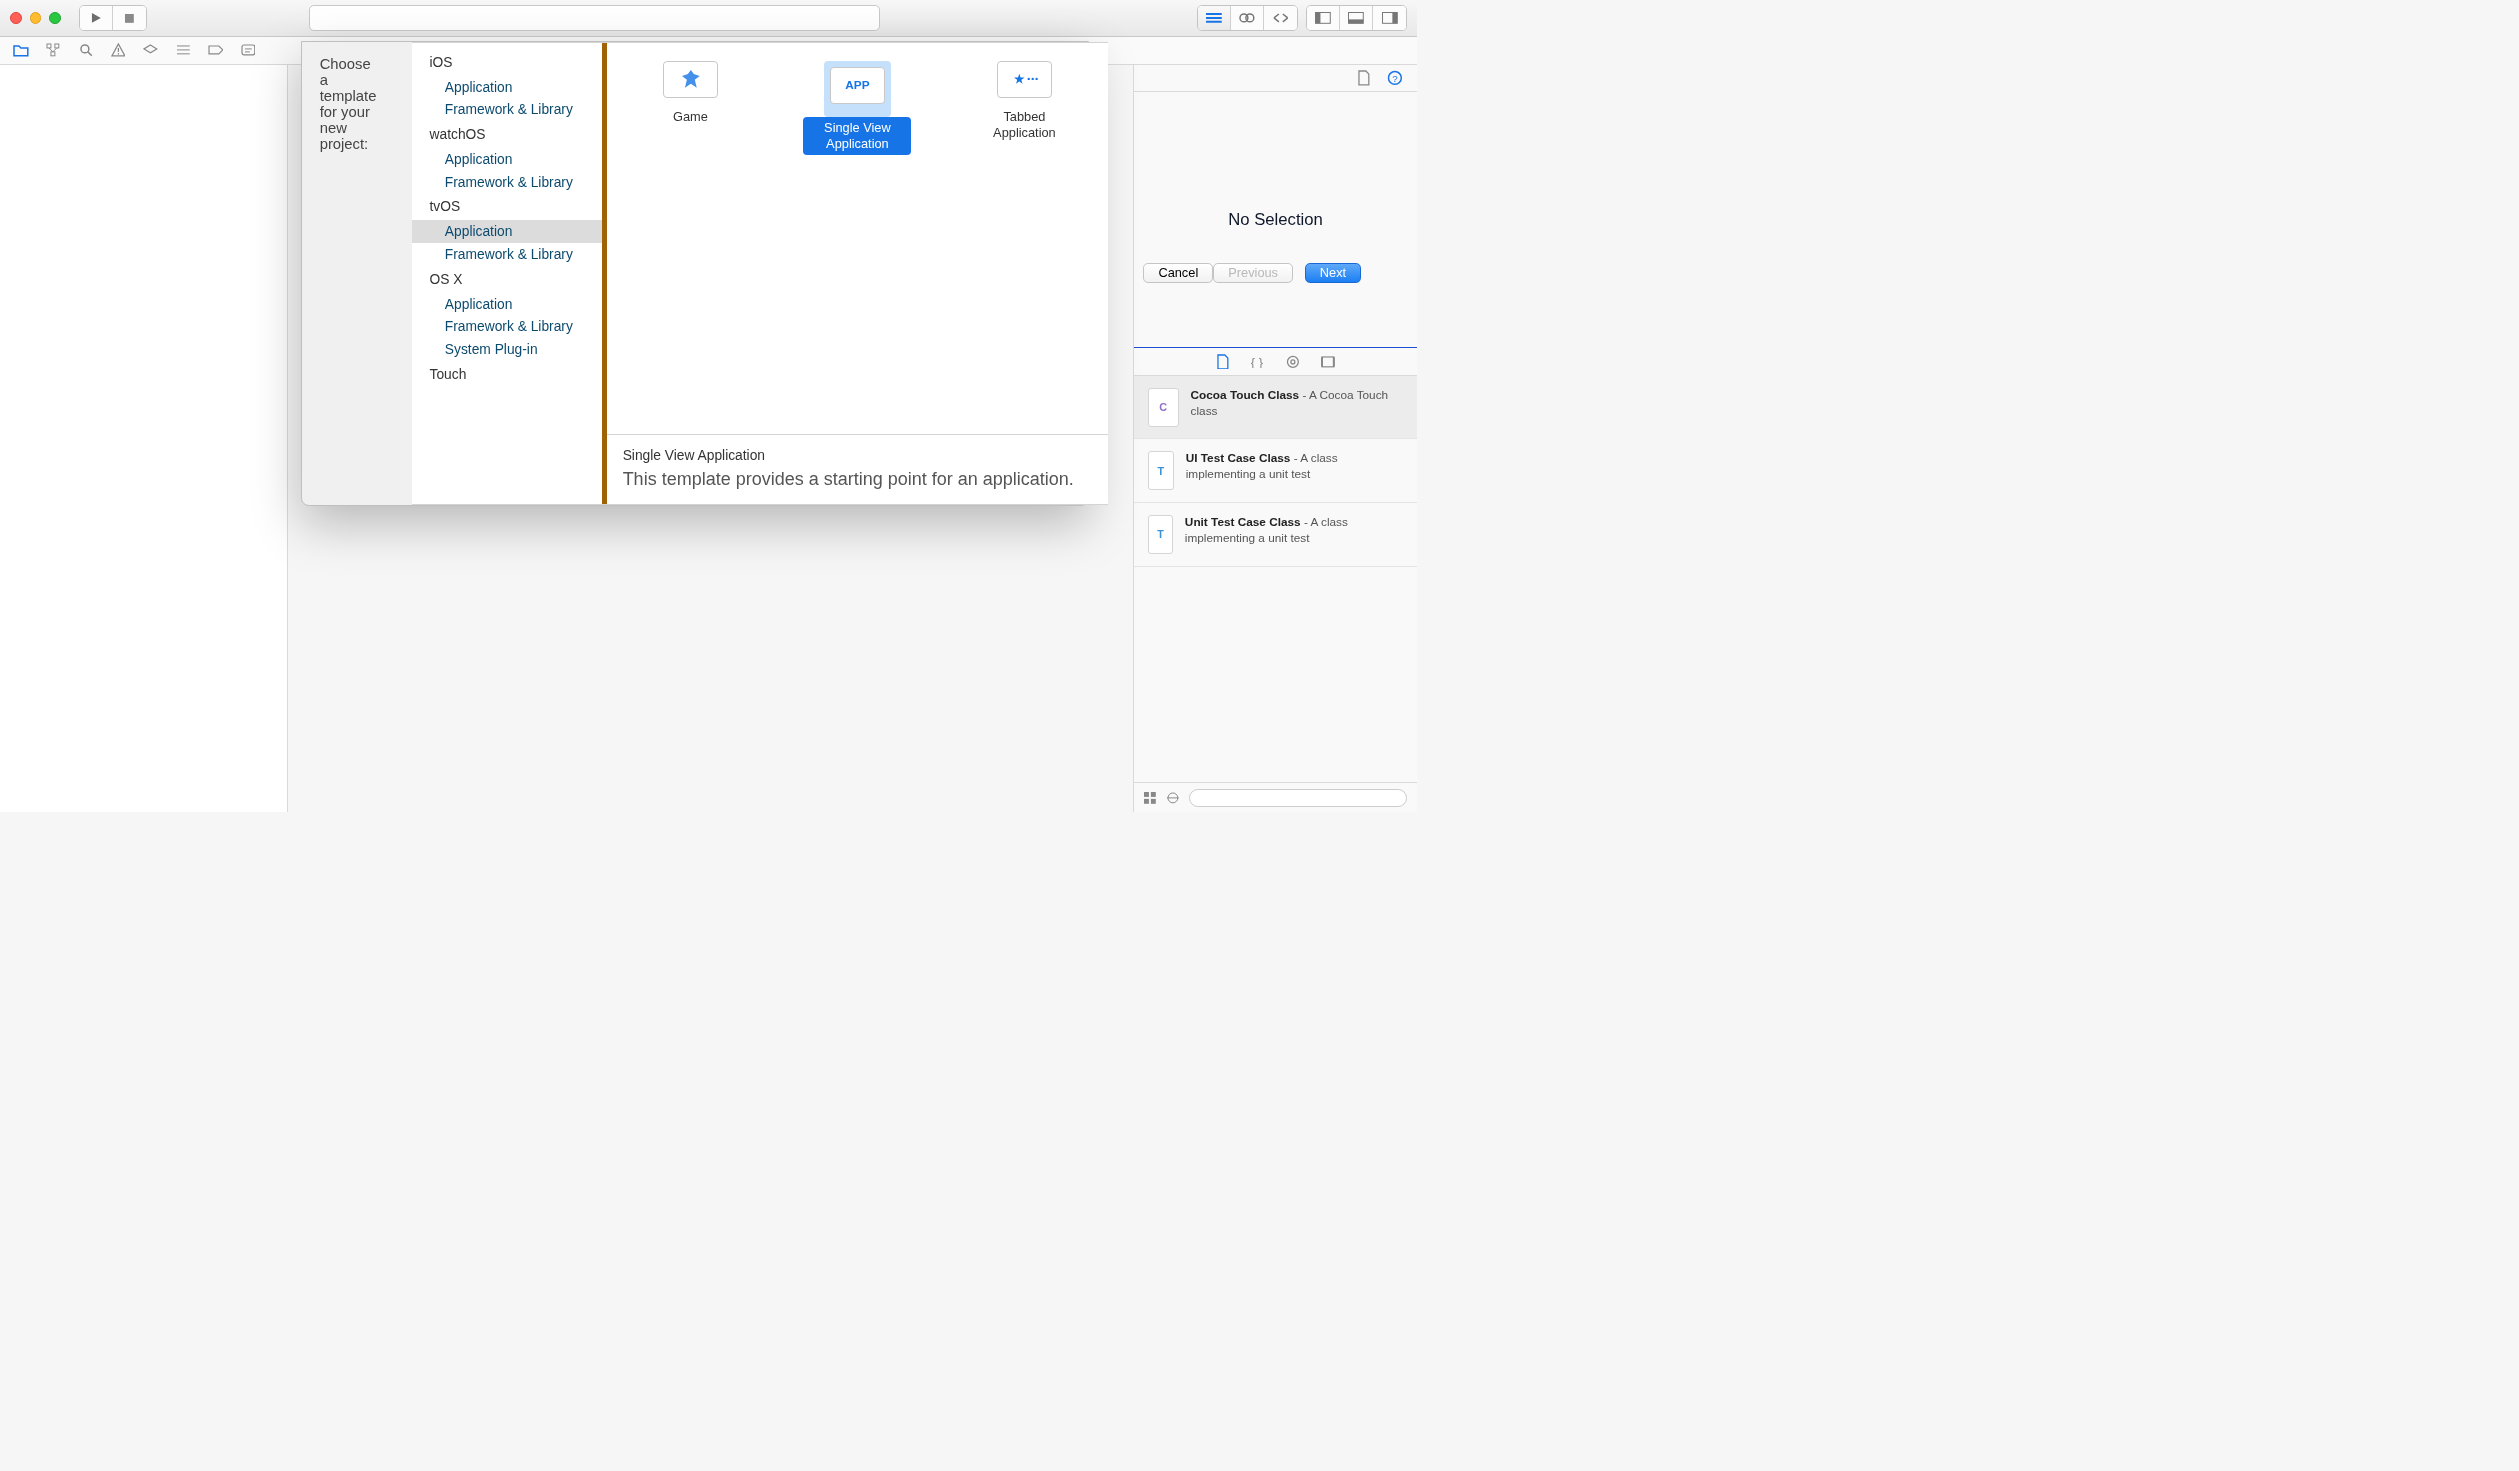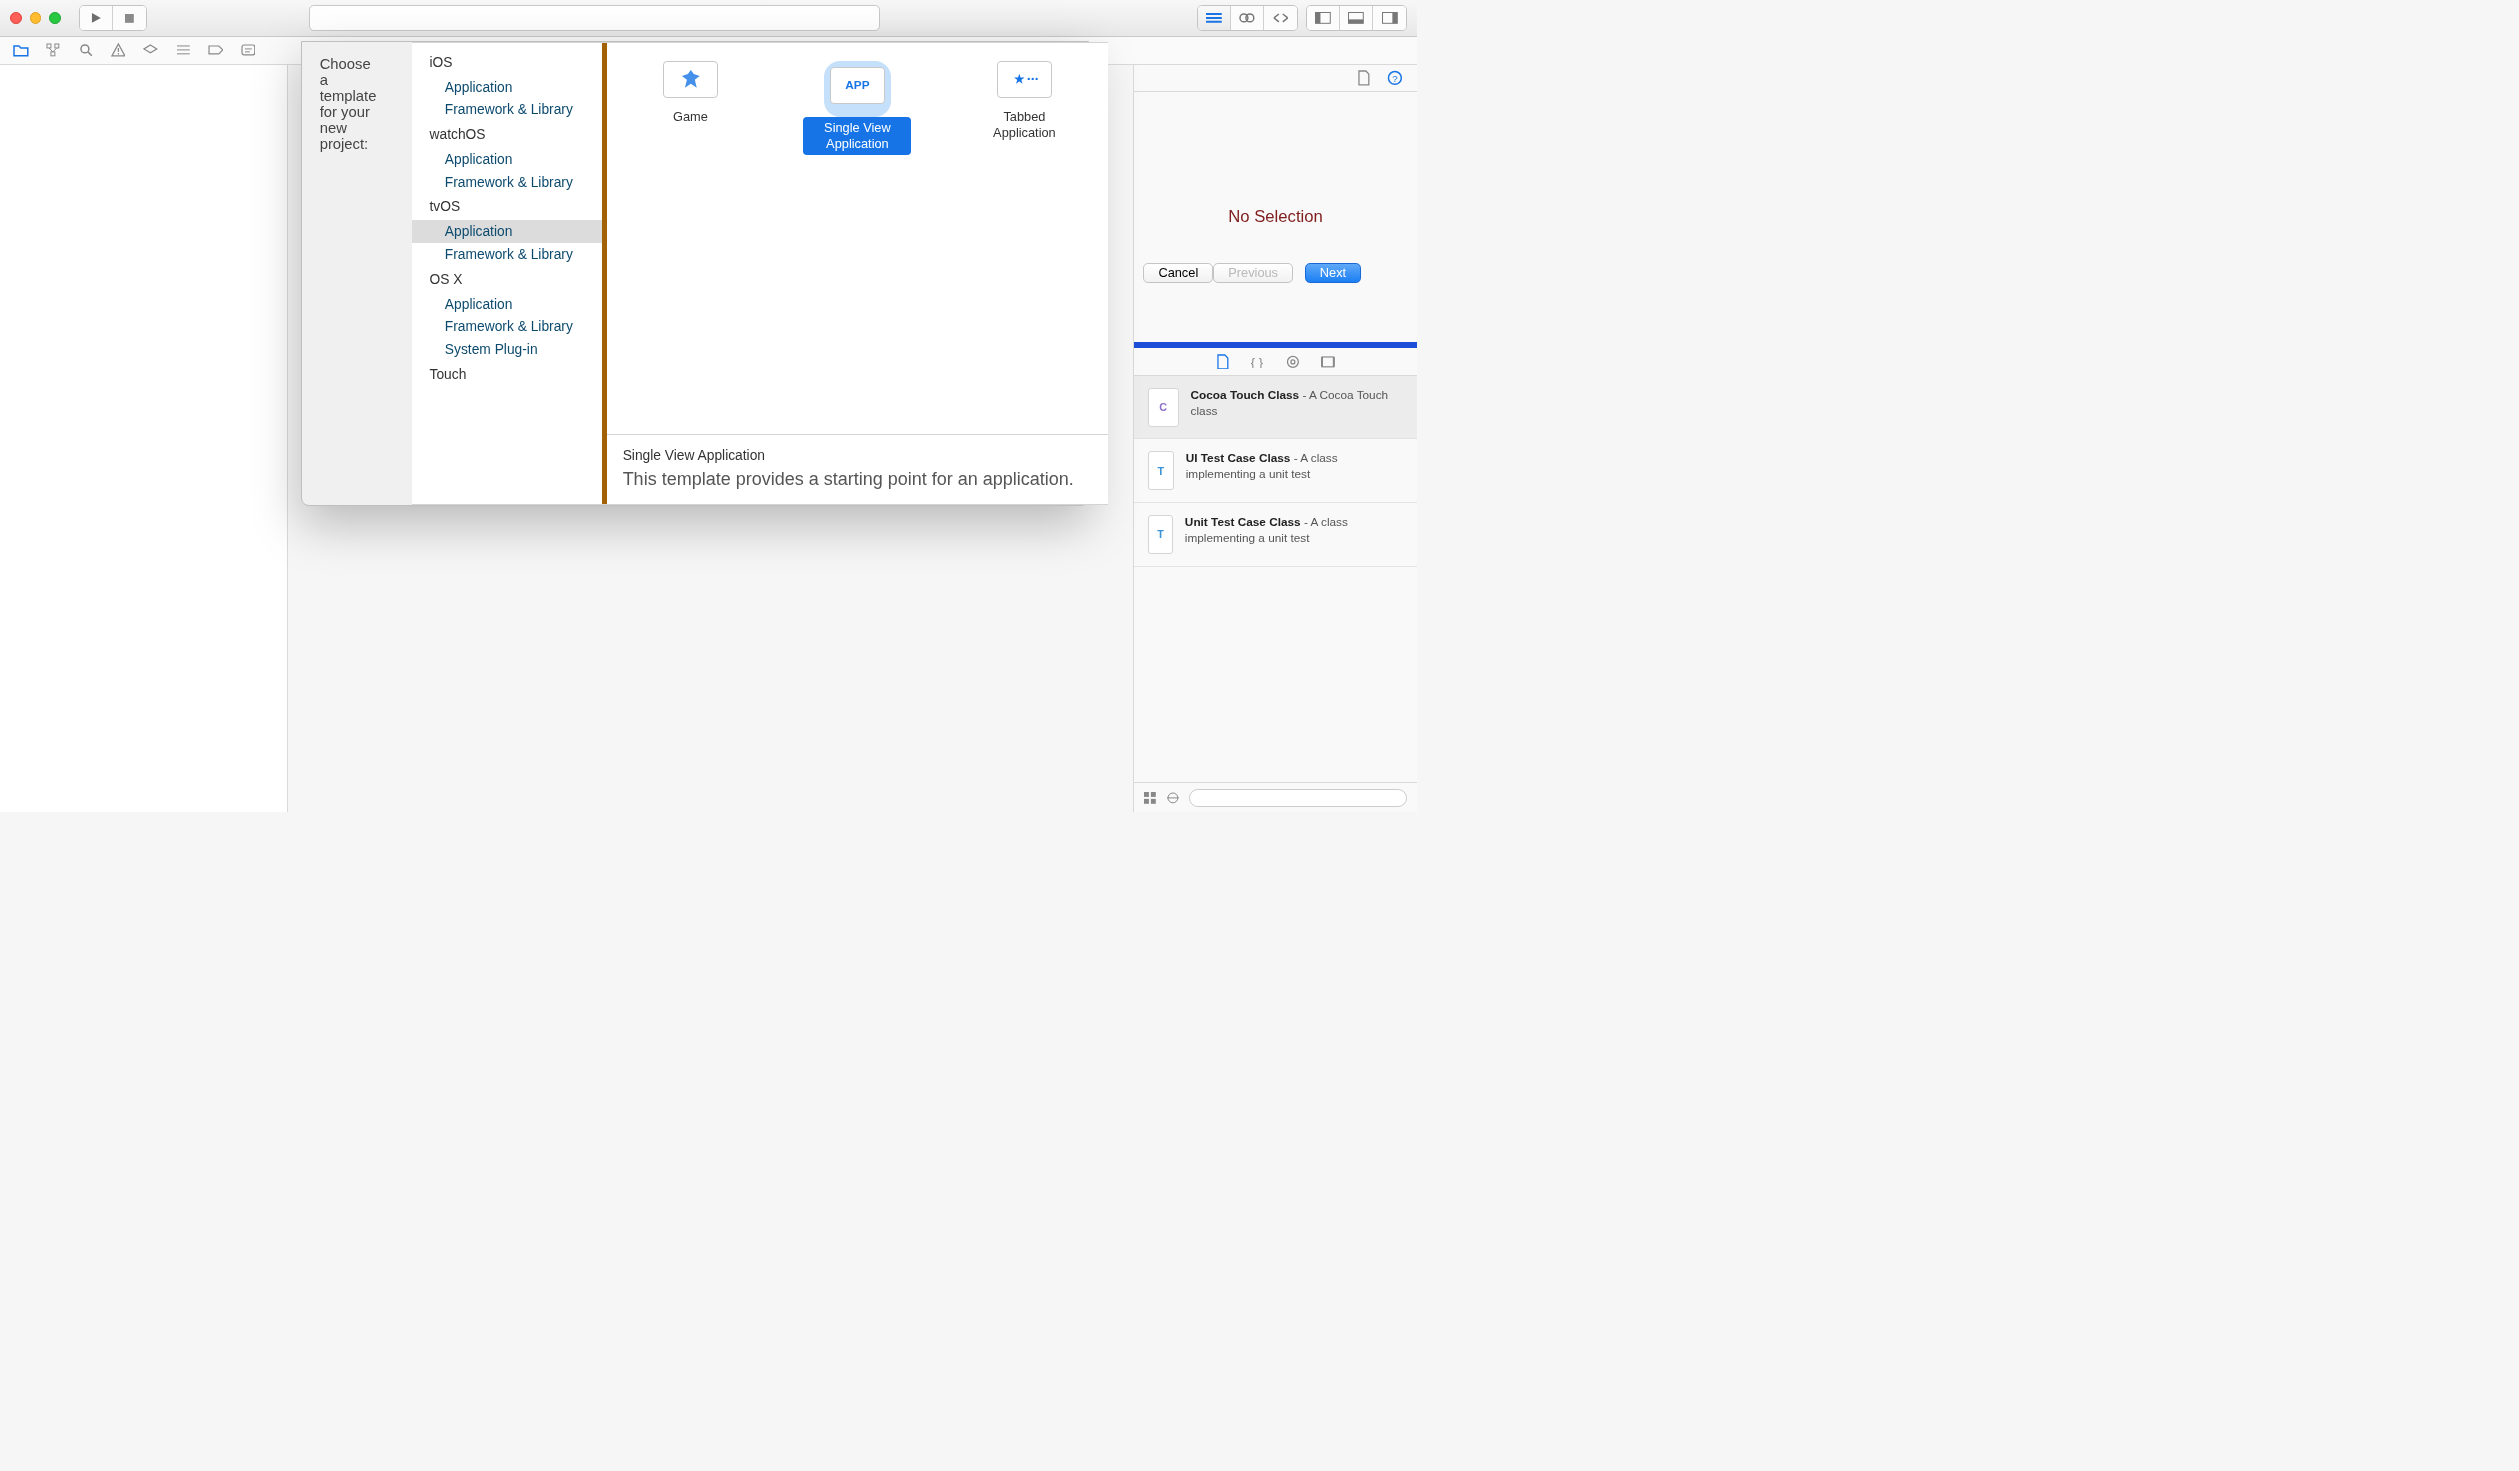--- a/index.html
+++ b/index.html
@@ -71,22 +71,22 @@
   height: 27.6px;
   display:flex; align-items:center; justify-content:flex-end;
   gap: 17.7px; padding: 0 13.8px;
   border-bottom:1px solid #d9d9d9;
 }
 .insp-top span { color:#7a7a7a; cursor:pointer; }
 .insp-top span.blue { color:#1774e6; }
 .nosel {
   flex: 0 0 256px;
   display:flex; align-items:center; justify-content:center;
-  color:#7f1d1d; font-size:16.7px;
-  border-bottom:6px solid #1d4ed8;
+  color:#0f172a; font-size:16.7px;
+  border-bottom:1px solid #1d4ed8;
 }
 .lib-tabs {
   height:27.6px; display:flex; align-items:center; justify-content:center; gap:21.7px;
   border-bottom:1px solid #d9d9d9;
 }
 .lib-tabs span { color:#888; cursor:pointer; }
 .lib-tabs span.active { color:#1774e6; }
 .lib-list { flex:1; overflow:auto; }
 .lib-item { display:flex; gap:11.8px; padding:11.8px 13.8px; border-bottom:1px solid #e3e3e3; }
 .lib-item.sel { background:#ececec; }
@@ -125,21 +125,21 @@
 .cats .itm.sel { background:#dcdcdc; }
 .picker { flex:1; display:flex; flex-direction:column; }
 .grid { flex:1; display:flex; gap: 59px; padding: 17.7px 29.6px; align-items:flex-start; }
 .tpl { width:108px; text-align:center; cursor:pointer; }
 .tpl .card {
   width:55px; height:37px; margin:0 auto 7.9px;
   background:#fff; border:1px solid #c8c8c8; border-radius:3.9px;
   display:flex; align-items:center; justify-content:center;
   font-size:11.8px; color:#1774e6; font-weight:600;
 }
-.tpl.sel .wrap { background:#c5e0fb; border-radius:16px; padding:5.9px; display:inline-block; }
+.tpl.sel .wrap { background:#c5e0fb; border-radius:4px; padding:5.9px; display:inline-block; }
 .tpl .lbl { font-size:12.8px; color:#333; line-height:1.25; padding:3px 5.9px; border-radius:3.9px; display:inline-block; }
 .tpl.sel .lbl { background:#1774e6; color:#fff; }
 .desc { border-top:1px solid #d4d4d4; padding:13.8px 15.8px; }
 .desc h4 { font-size:13.8px; font-weight:500; color:#333; margin-bottom:5.9px; }
 .desc p { font-size:18px; color:#555; }
 
 .sheet-foot { display:flex; padding: 13.8px 17.7px 15.8px; align-items:center; }
 .btn {
   height:20px; padding: 0 14px; border-radius:4.9px;
   border:1px solid #c4c4c4; background:linear-gradient(#ffffff,#f1f1f1);

